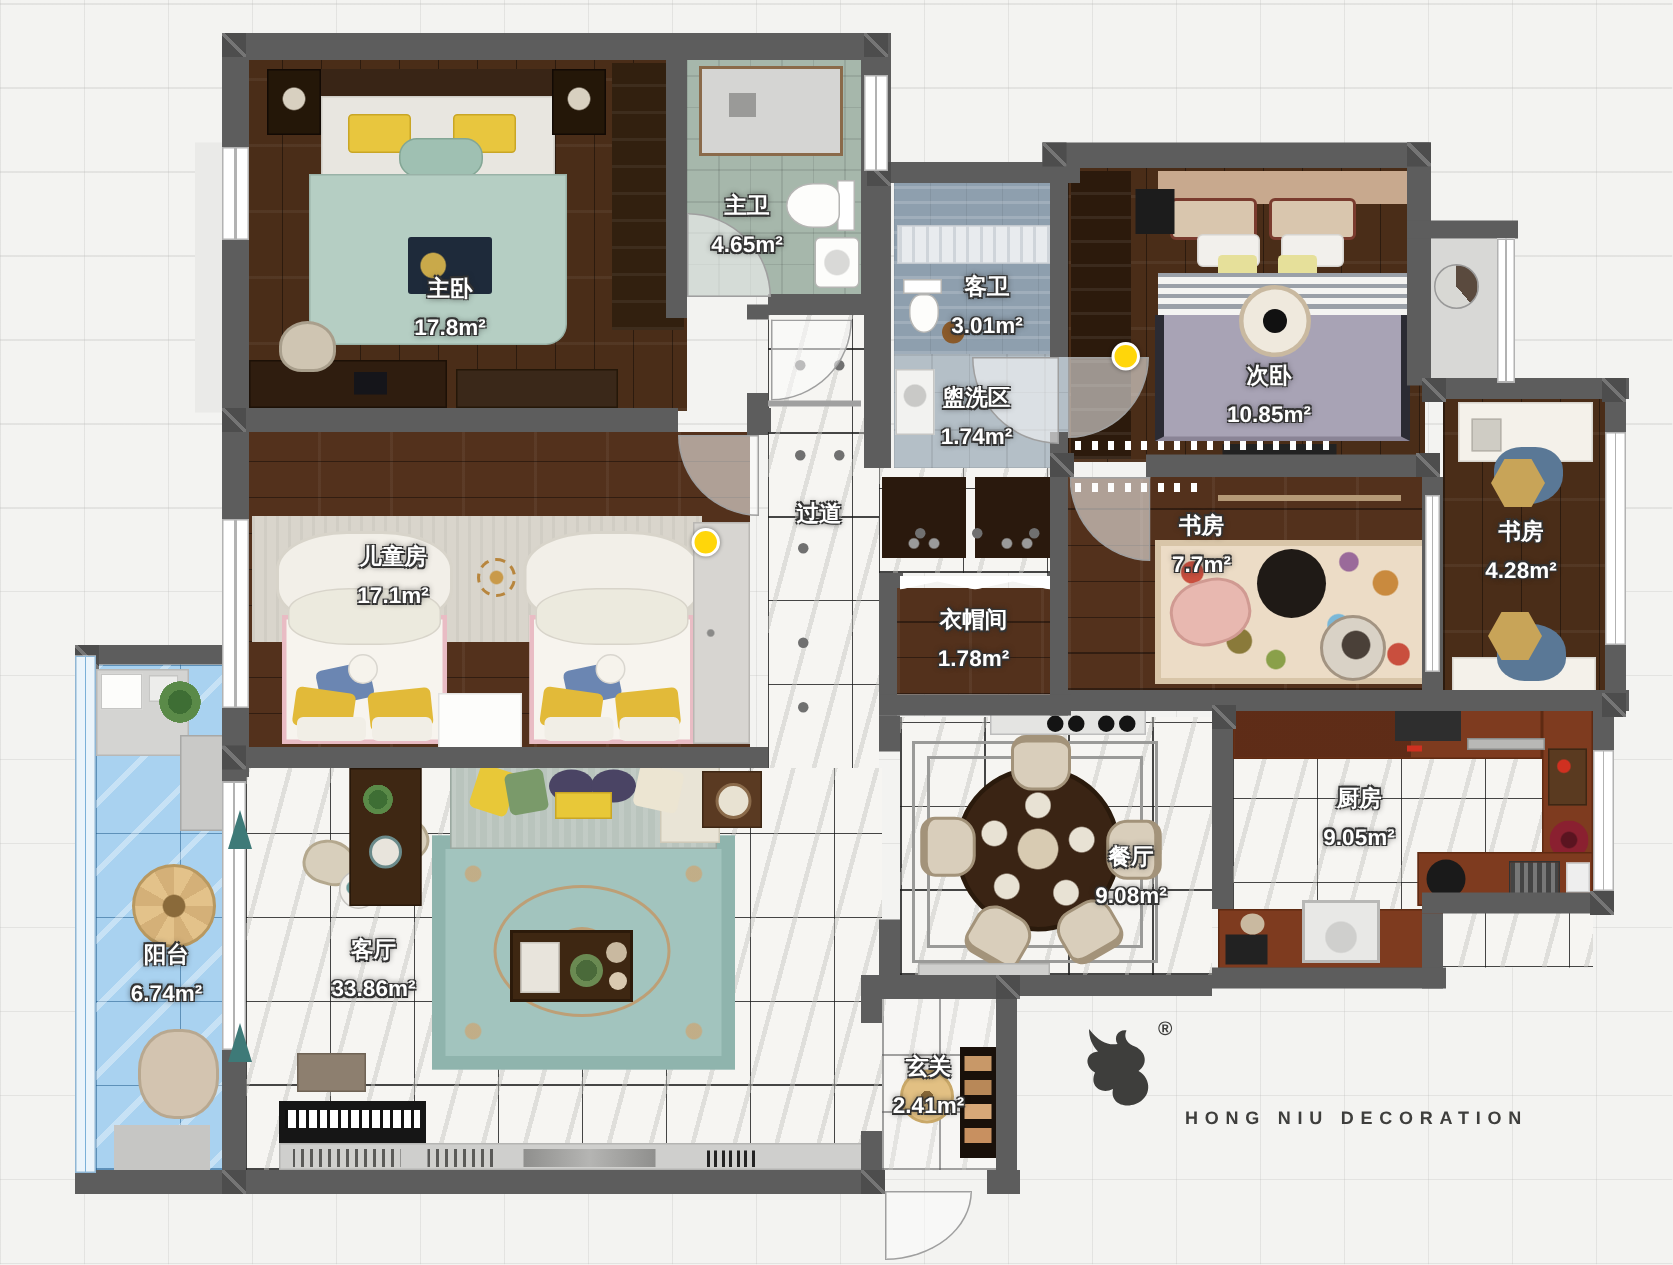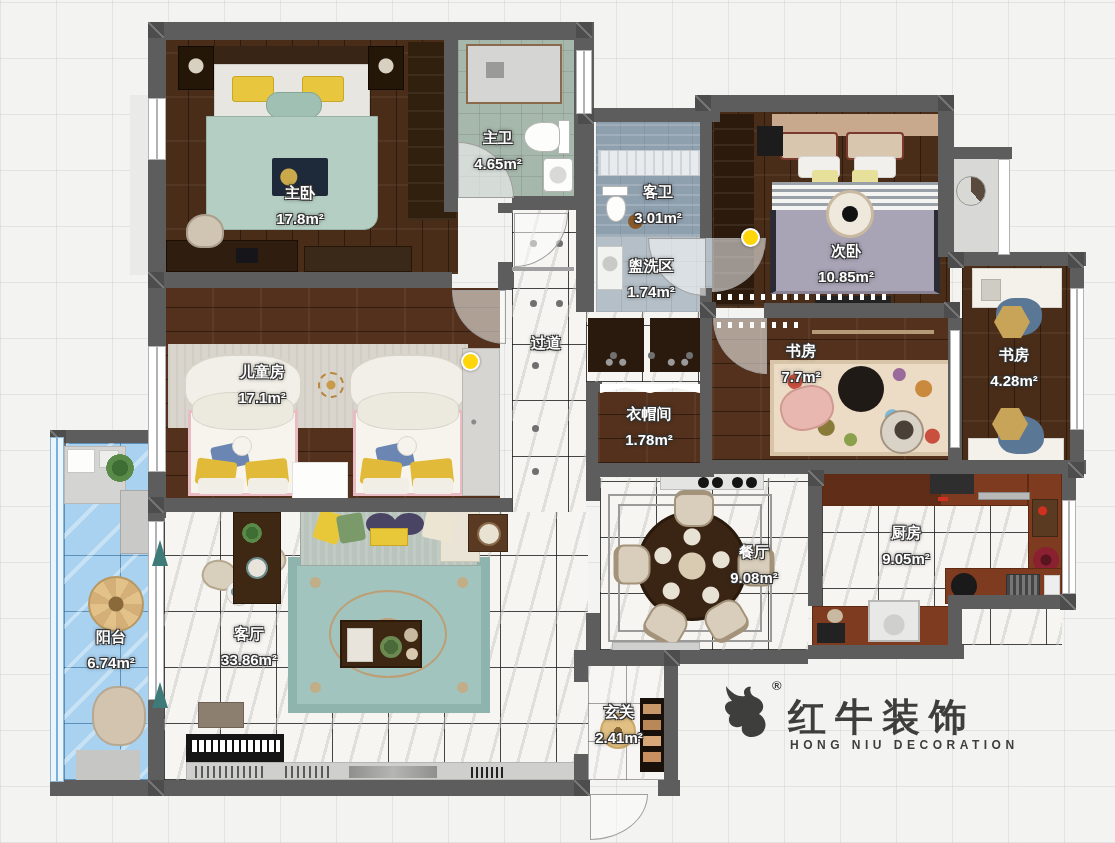--- a/index.html
+++ b/index.html
@@ -440,37 +440,36 @@
     <div class="area">1.78m²</div>
   </div>
   <div class="rlabel" style="left:249px;top:626px">
     <div>客厅</div>
     <div class="area">33.86m²</div>
   </div>
   <div class="rlabel" style="left:111px;top:629px">
     <div>阳台</div>
     <div class="area">6.74m²</div>
   </div>
-  <div class="rlabel" style="left:754px;top:544px">
+  <div class="rlabel" style="left:754px;top:564px">
     <div>餐厅</div>
     <div class="area">9.08m²</div>
   </div>
   <div class="rlabel" style="left:906px;top:525px">
     <div>厨房</div>
     <div class="area">9.05m²</div>
   </div>
   <div class="rlabel" style="left:619px;top:704px">
     <div>玄关</div>
     <div class="area">2.41m²</div>
   </div>
 
   <div class="logo">
     <span class="f" style="left:0;top:8px;width:52px;height:62px">
       <svg width="52" height="62" viewBox="0 0 52 62">
         <path d="M4 2 C11 11 17 13 23 12 C20 7 24 2 29 3 C27 7 29 11 33 13 C42 16 44 25 37 30 C46 35 46 48 35 52 C27 55 18 51 20 42 C12 46 4 40 8 31 C1 27 1 18 10 17 C6 13 4 8 4 2 Z" fill="#3e3e3c"></path>
       </svg>
     </span>
     <span class="reg f">®</span>
-    <span class="brand f">红牛装饰</span>
     <span class="sub f">HONG NIU DECORATION</span>
   </div>
 
 </div>
 
 </body></html>

